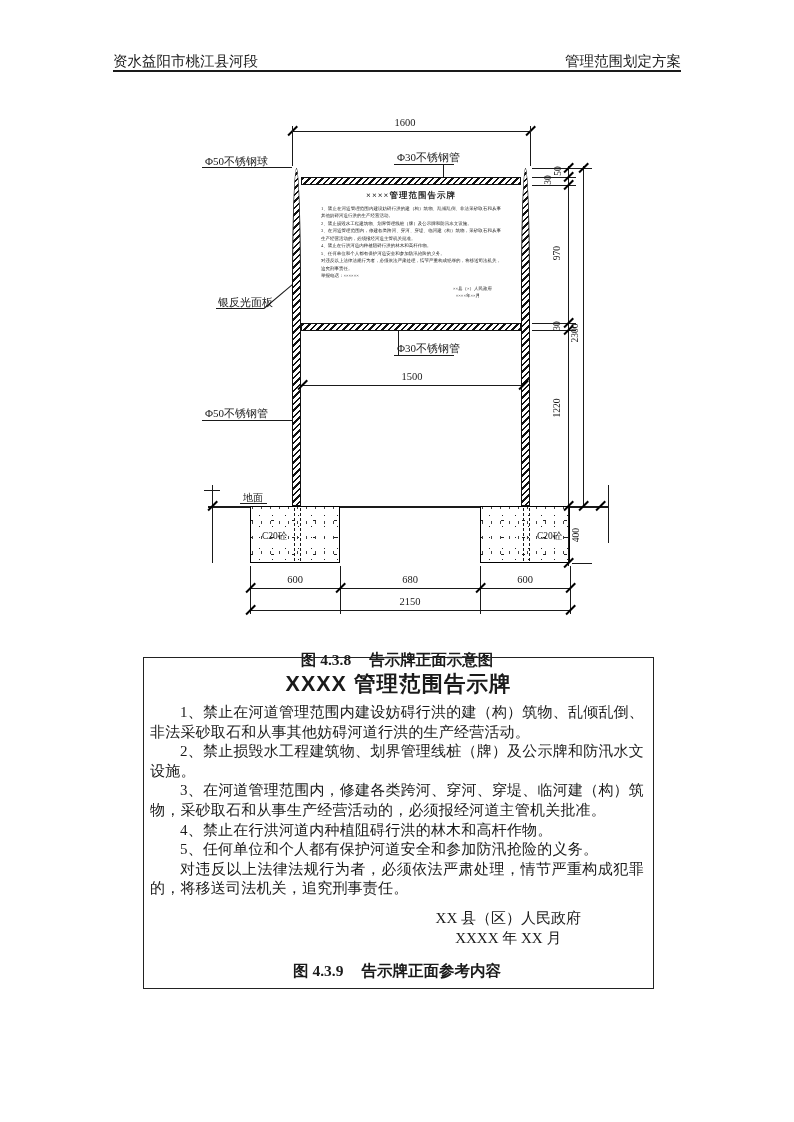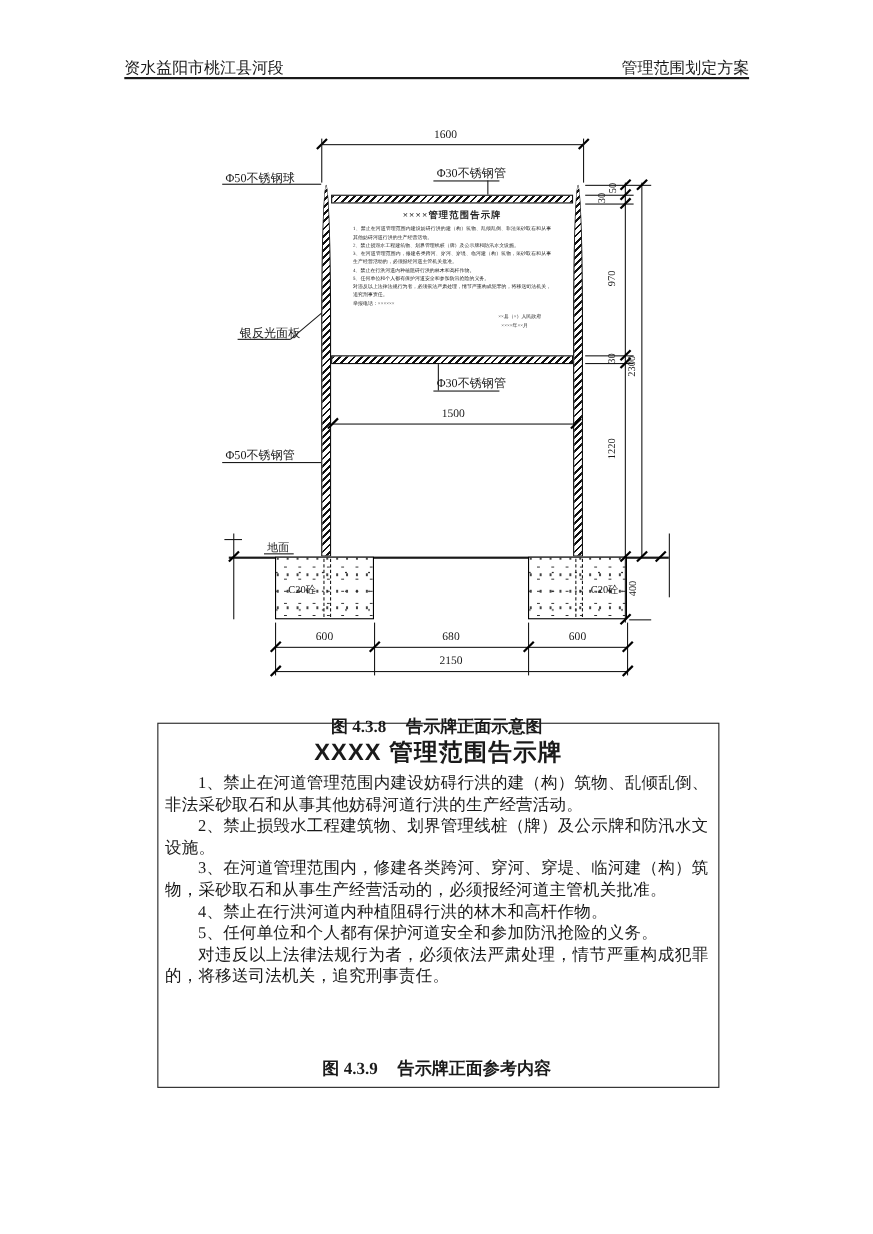--- a/index.html
+++ b/index.html
@@ -162,20 +162,24 @@
   <div class="box">
     <div class="btitle">XXXX 管理范围告示牌</div>
     <div class="body">
       <p>1、禁止在河道管理范围内建设妨碍行洪的建（构）筑物、乱倾乱倒、非法采砂取石和从事其他妨碍河道行洪的生产经营活动。</p>
       <p>2、禁止损毁水工程建筑物、划界管理线桩（牌）及公示牌和防汛水文设施。</p>
       <p>3、在河道管理范围内，修建各类跨河、穿河、穿堤、临河建（构）筑物，采砂取石和从事生产经营活动的，必须报经河道主管机关批准。</p>
       <p>4、禁止在行洪河道内种植阻碍行洪的林木和高杆作物。</p>
       <p>5、任何单位和个人都有保护河道安全和参加防汛抢险的义务。</p>
       <p>对违反以上法律法规行为者，必须依法严肃处理，情节严重构成犯罪的，将移送司法机关，追究刑事责任。</p>
     </div>
+    <div class="sigblk">
+      <div>XX 县（区）人民政府</div>
+      <div>XXXX 年 XX 月</div>
+    </div>
   </div>
 
   <div class="cap" style="top:961px;">
     <span>图 4.3.9</span><span class="gap"></span><span>告示牌正面参考内容</span>
   </div>
 
 
 </div>
 
 </body></html>

